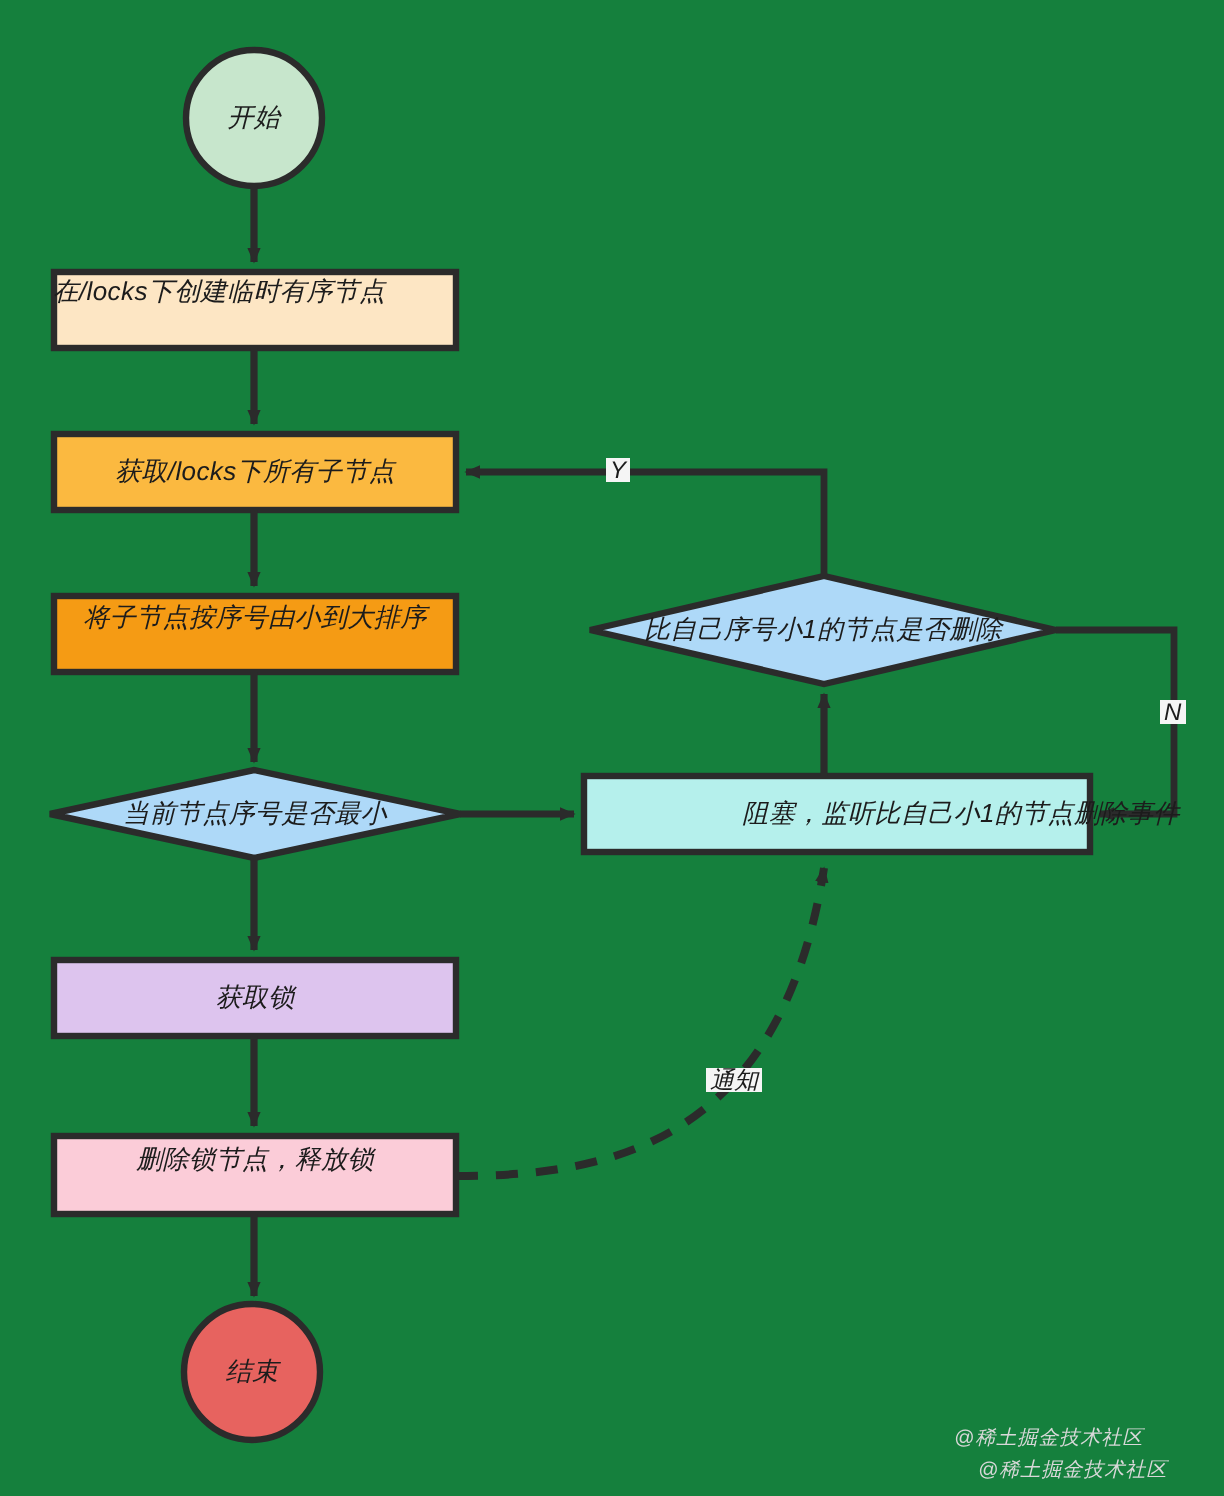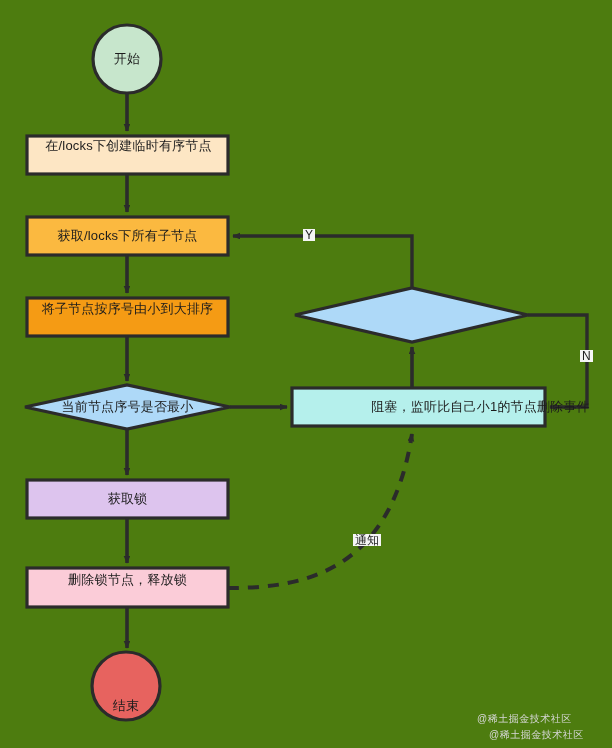--- a/index.html
+++ b/index.html
@@ -4,23 +4,24 @@
 <style>
   html, body {
     margin: 0;
     padding: 0;
     background: #ffffff;
   }
   #canvas {
     position: relative;
     width: 612px;
     height: 748px;
-    background: #4d7c0f;
+    background: #15803d;
     font-family: "Liberation Sans", "DejaVu Sans", sans-serif;
     overflow: hidden;
+    font-style: italic;
   }
   #flow-svg {
     position: absolute;
     left: 0;
     top: 0;
     width: 612px;
     height: 748px;
   }
   .node-label {
     position: absolute;
@@ -154,36 +155,37 @@
       <path d="M528,315 L587,315 L587,407 L550,407" stroke="#2b2b2b" stroke-width="3.4" fill="none" marker-end="url(#arrow)"></path>
     </g>
 
     <g>
       <path d="M228,588 C300,588 390,575 412,434" stroke="#2b2b2b" stroke-width="4" fill="none" stroke-dasharray="11,9" stroke-linecap="butt" marker-end="url(#arrow-dash)"></path>
     </g>
   </svg>
 
   <div class="node-label" style="left:92px; top:24px; width:70px; height:70px;">开始</div>
 
-  <div class="node-label" style="left:28px; top:136px; width:201px; height:21px;">在/locks下创建临时有序节点</div>
+  <div class="node-label" style="left:9px; top:136px; width:201px; height:21px;">在/locks下创建临时有序节点</div>
 
   <div class="node-label" style="left:27px; top:217px; width:201px; height:38px;border-radius:13px;">获取/locks下所有子节点</div>
 
   <div class="node-label" style="left:27px; top:298px; width:201px; height:22px;">将子节点按序号由小到大排序</div>
 
   <div class="node-label" style="left:27px; top:480px; width:201px; height:38px;">获取锁</div>
 
   <div class="node-label" style="left:25px; top:385px; width:205px; height:44px;">当前节点序号是否最小</div>
 
   <div class="node-label" style="left:27px; top:568px; width:201px; height:25px;">删除锁节点，释放锁</div>
 
-  <div class="node-label" style="left:92px; top:672px; width:68px; height:68px;">结束</div>
+  <div class="node-label" style="left:92px; top:652px; width:68px; height:68px;">结束</div>
 
   <div class="node-label" style="left:292px; top:388px; width:299px; height:38px;margin-left:39px;">阻塞，监听比自己小1的节点删除事件</div>
 
+  <div class="node-label" style="left:295px; top:288px; width:233px; height:54px;">比自己序号小1的节点是否删除</div>
 
   <div class="edge-label" style="left:303px; top:229px;">Y</div>
 
   <div class="edge-label" style="left:580px; top:350px;">N</div>
 
   <div class="edge-label cjk" style="left:341px; top:534px;">通知</div>
 
   <div class="watermark" style="left:477px; top:712px;">@稀土掘金技术社区</div>
   <div class="watermark" style="left:489px; top:728px;">@稀土掘金技术社区</div>
 

